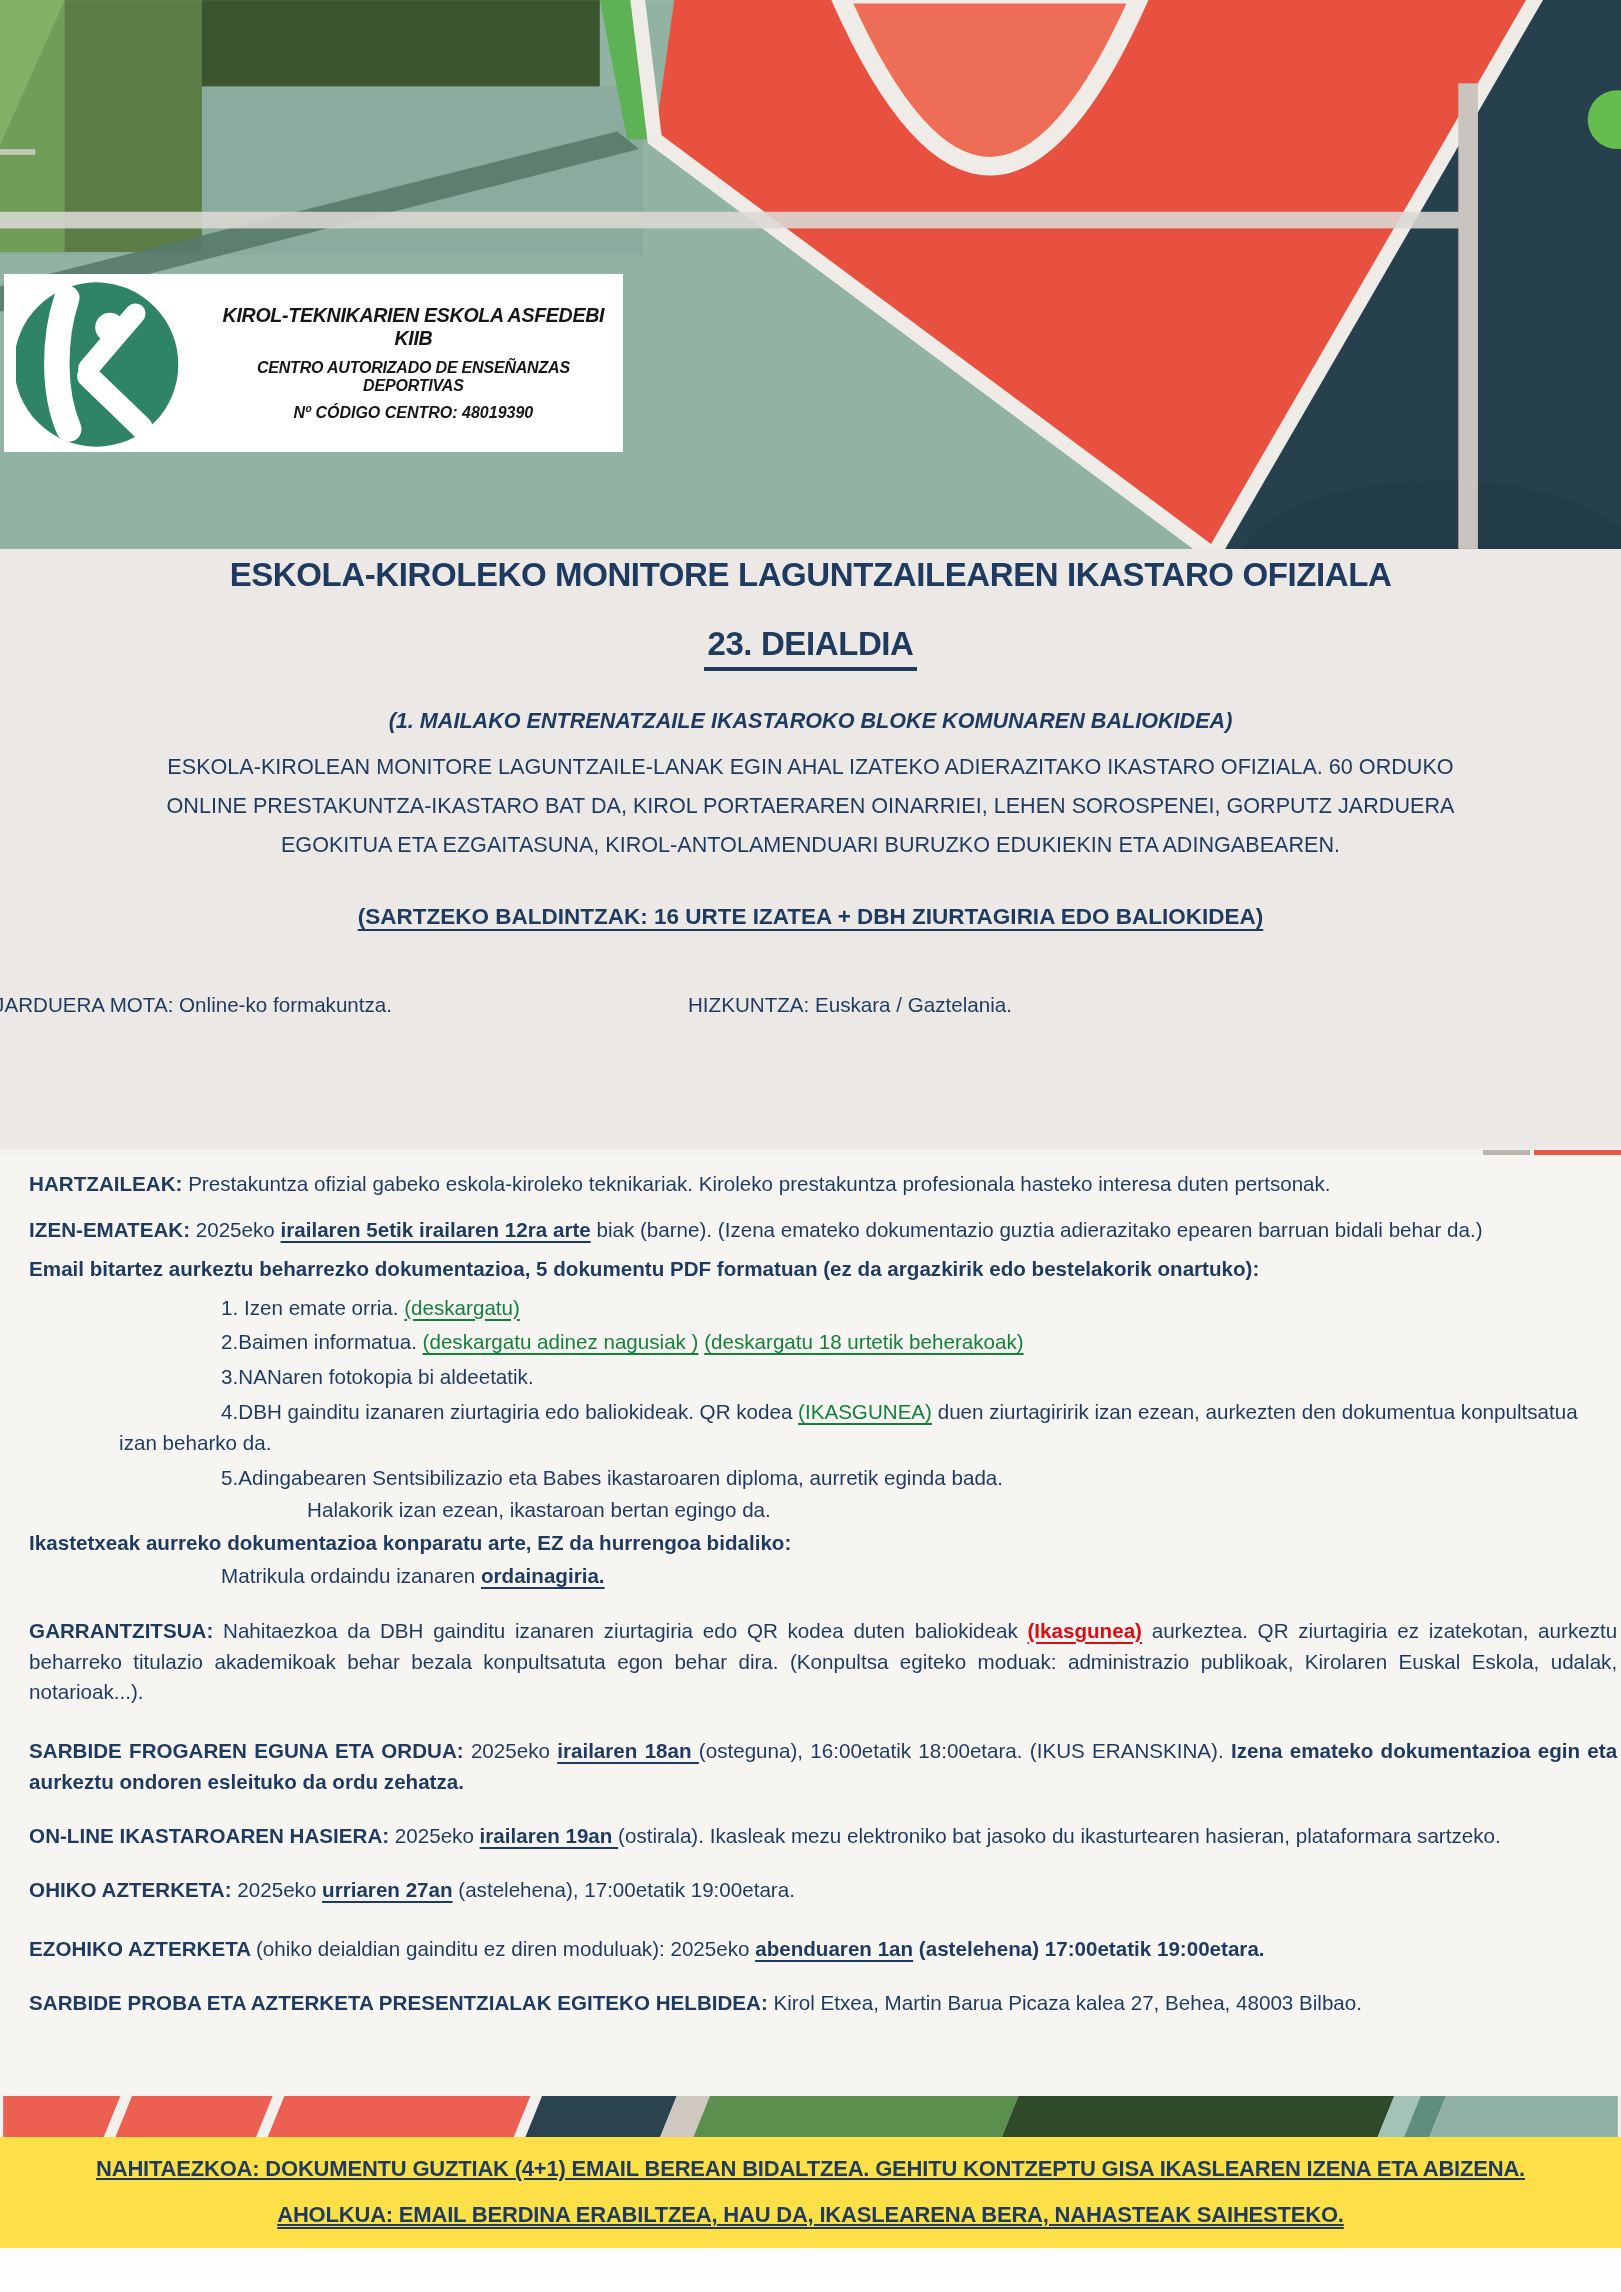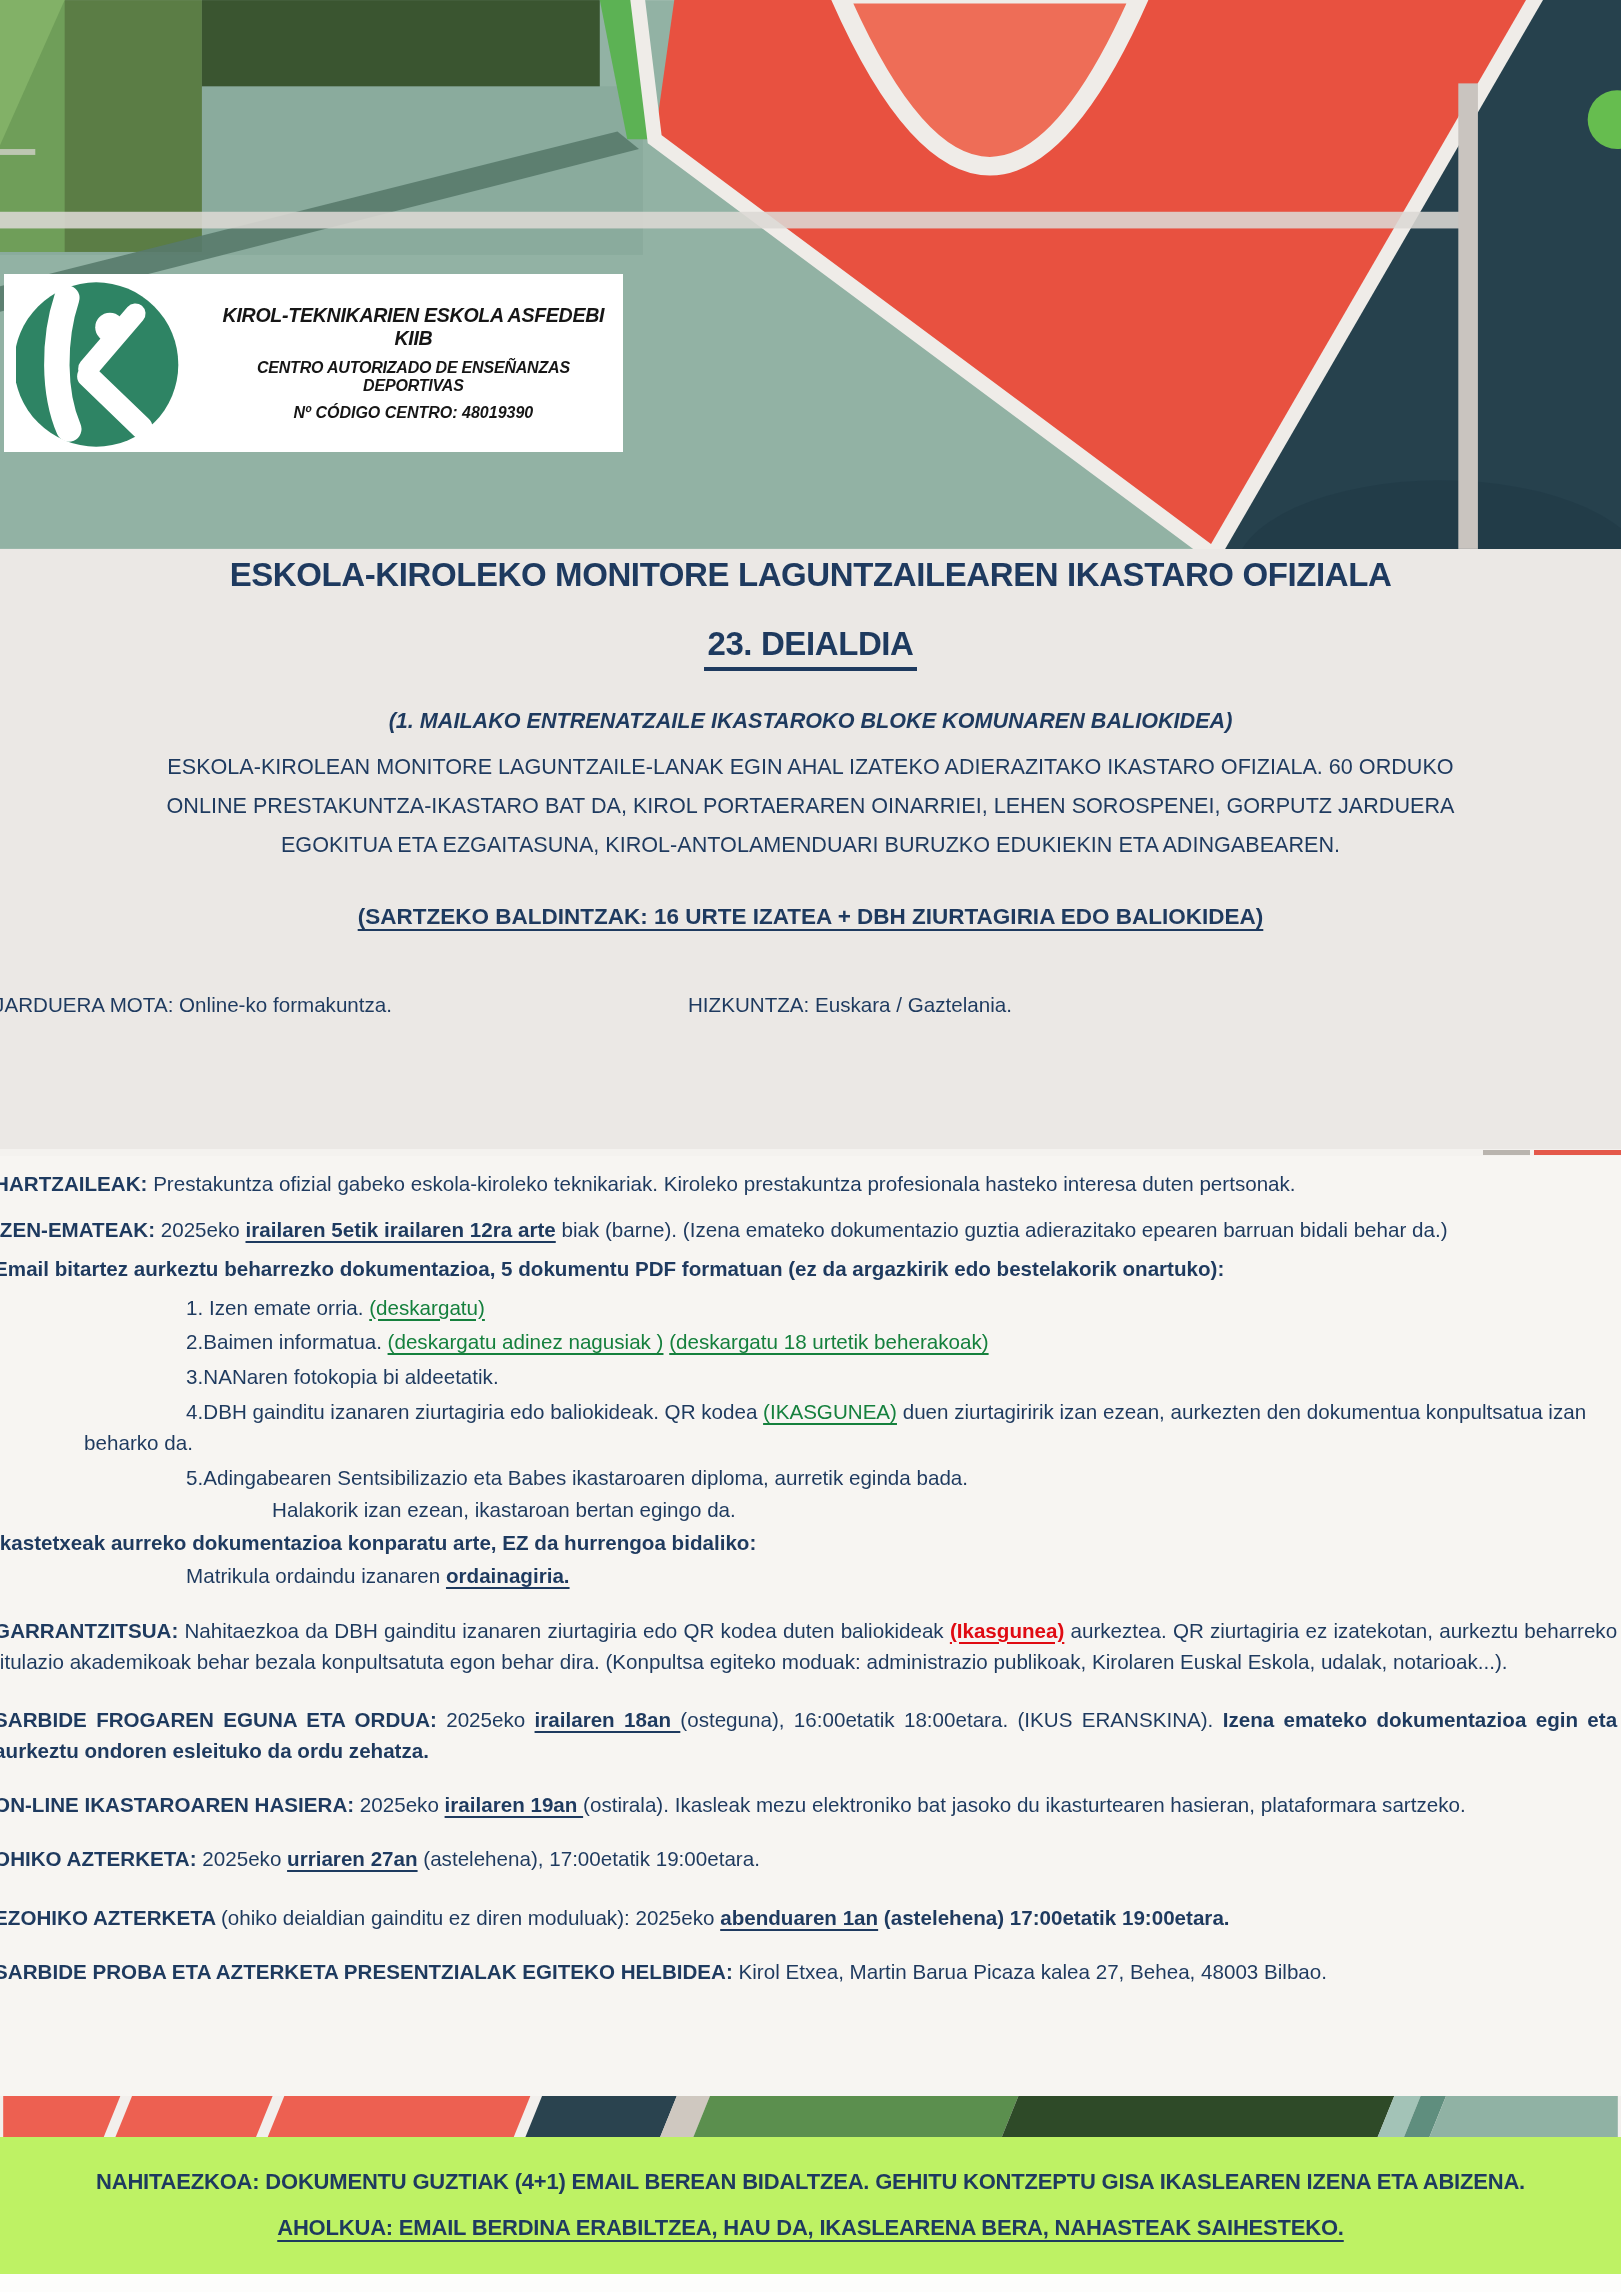--- a/index.html
+++ b/index.html
@@ -34,35 +34,35 @@
   .intro.second{margin-top:43px;max-width:1318px;}
   .reqs{margin:39px auto 0;font-size:22.5px;font-weight:bold;text-decoration:underline;text-underline-offset:4.9px;}
   .two-col{margin-top:43px;text-align:left;position:relative;height:29px;font-size:20.6px;}
   .two-col .cell{position:absolute;top:0;white-space:nowrap;margin-left:-5.9px;}
   .two-col .cell.c2{left:688px;margin-left:0;}
   
   .divider{position:relative;width:1621px;height:6.9px;background:#f4f2ef;}
   .divider .dash-gray{position:absolute;left:1483px;top:1px;width:47px;height:4.9px;background:#b9b4ae;}
   .divider .dash-red{position:absolute;left:1534px;top:1px;width:87px;height:4.9px;background:#e4584a;}
   
-  .sect-b{width:1621px;height:940px;background:#f7f5f2;box-sizing:border-box;padding-top:12.7px;overflow:hidden;}
+  .sect-b{width:1621px;height:940px;background:#f7f5f2;box-sizing:border-box;padding-top:12.7px;overflow:hidden;padding-left:35px;}
   .row{margin:0 0 0 -5.9px;font-size:20.6px;line-height:1.5;}
   .row .s-b{font-weight:bold;}
   .row .s-bu,.s-bu{font-weight:bold;text-decoration:underline;text-underline-offset:3.9px;text-decoration-thickness:2px;}
   .row .s-r{color:#15803d;text-decoration:underline;text-underline-offset:3.9px;}
   .row .s-rb{color:#e00b12;font-weight:bold;text-decoration:underline;text-underline-offset:3.9px;}
   .ind{padding-left:192px;}
   .ind2{padding-left:278px;}
   .hang{padding-left:90px;text-indent:102px;}
   .just{text-align:justify;padding-right:3.9px;}
   .mb2{margin-bottom:2px;}.mb4{margin-bottom:3.9px;}.mb8{margin-bottom:7.8px;}
   .mb18{margin-bottom:15.7px;}.mb24{margin-bottom:23.5px;}.mb28{margin-bottom:27.4px;}
   
   .strip{width:1621px;height:41px;overflow:hidden;background:#f2efec;}
-  .gray-band{width:1621px;height:137px;background:#bef264;display:flex;align-items:center;justify-content:center;}
+  .gray-band{width:1621px;height:111px;background:#fde047;display:flex;align-items:center;justify-content:center;text-decoration:underline;}
   .footer-note{margin:0;max-width:1500px;text-align:center;font-size:22px;font-weight:bold;line-height:2.1;letter-spacing:-0.2px;}
   .footer-note .s-bu{text-decoration:underline;text-underline-offset:4.9px;text-decoration-thickness:2px;}
   .bottom-white{width:1621px;height:30px;background:#fdfdfc;}
 </style>
 </head>
 <body>
 
 <div class="page">
 
   <div class="header-art">

